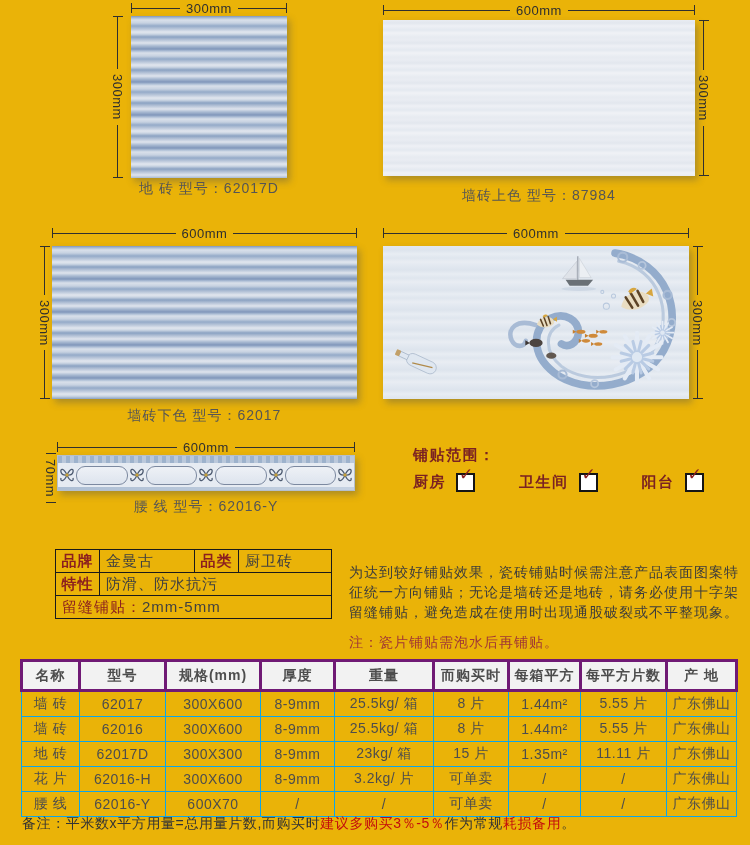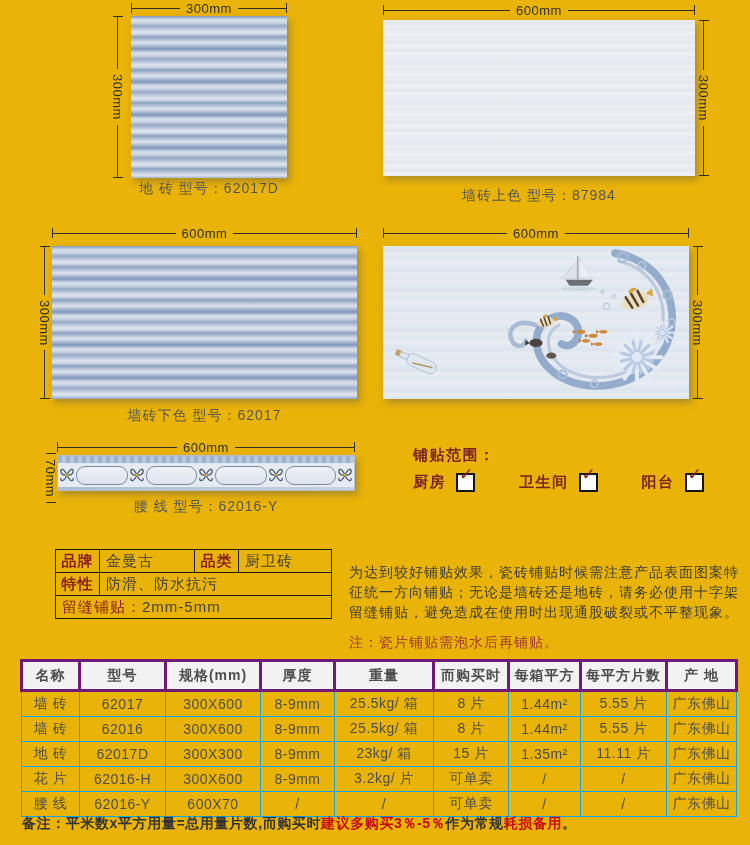--- a/index.html
+++ b/index.html
@@ -58,21 +58,21 @@
   
   .notice{position:absolute;font-size:14px;color:#3c3c3c;line-height:20px;letter-spacing:1px;text-align:justify}
   .notice p{margin:10px}
   .notice .note{color:#a03636}
 
   
   .spec-table{position:absolute;border-collapse:collapse;text-align:center;font-size:14px;color:#4d4d4d;table-layout:fixed}
   .spec-table th{border:3px solid #701a75;background:#f2f2f2;height:27px;font-weight:bold;letter-spacing:1px;padding:0 2px}
   .spec-table td{border:1px solid #0ea5e9;height:24px;letter-spacing:.5px;padding:0 2px;white-space:nowrap;overflow:hidden}
 
-  .footnote{position:absolute;font-size:14px;font-weight:bold;color:#333;letter-spacing:.6px;white-space:nowrap}
+  .footnote{position:absolute;font-size:14px;font-weight:normal;color:#333;letter-spacing:.6px;white-space:nowrap}
   .footnote .em{color:#c30d0d}
 </style>
 </head>
 <body>
 
 <div class="page">
 
   <div class="dim dim-h" style="left:131px;top:1px;width:156px">
     <span class="tick"></span>
       <span class="line"></span>

